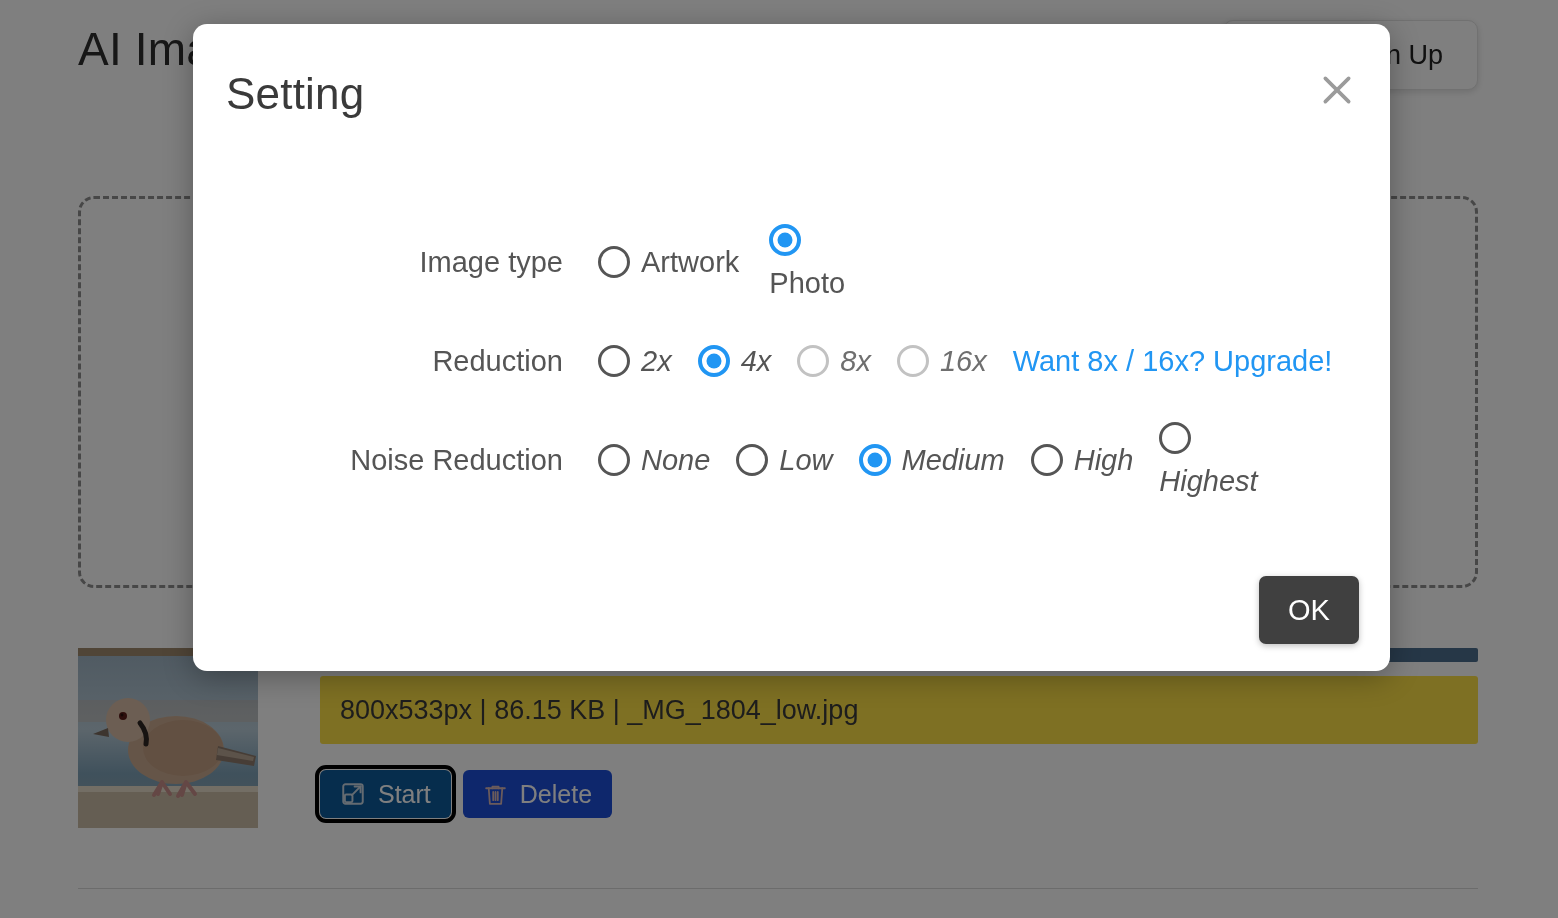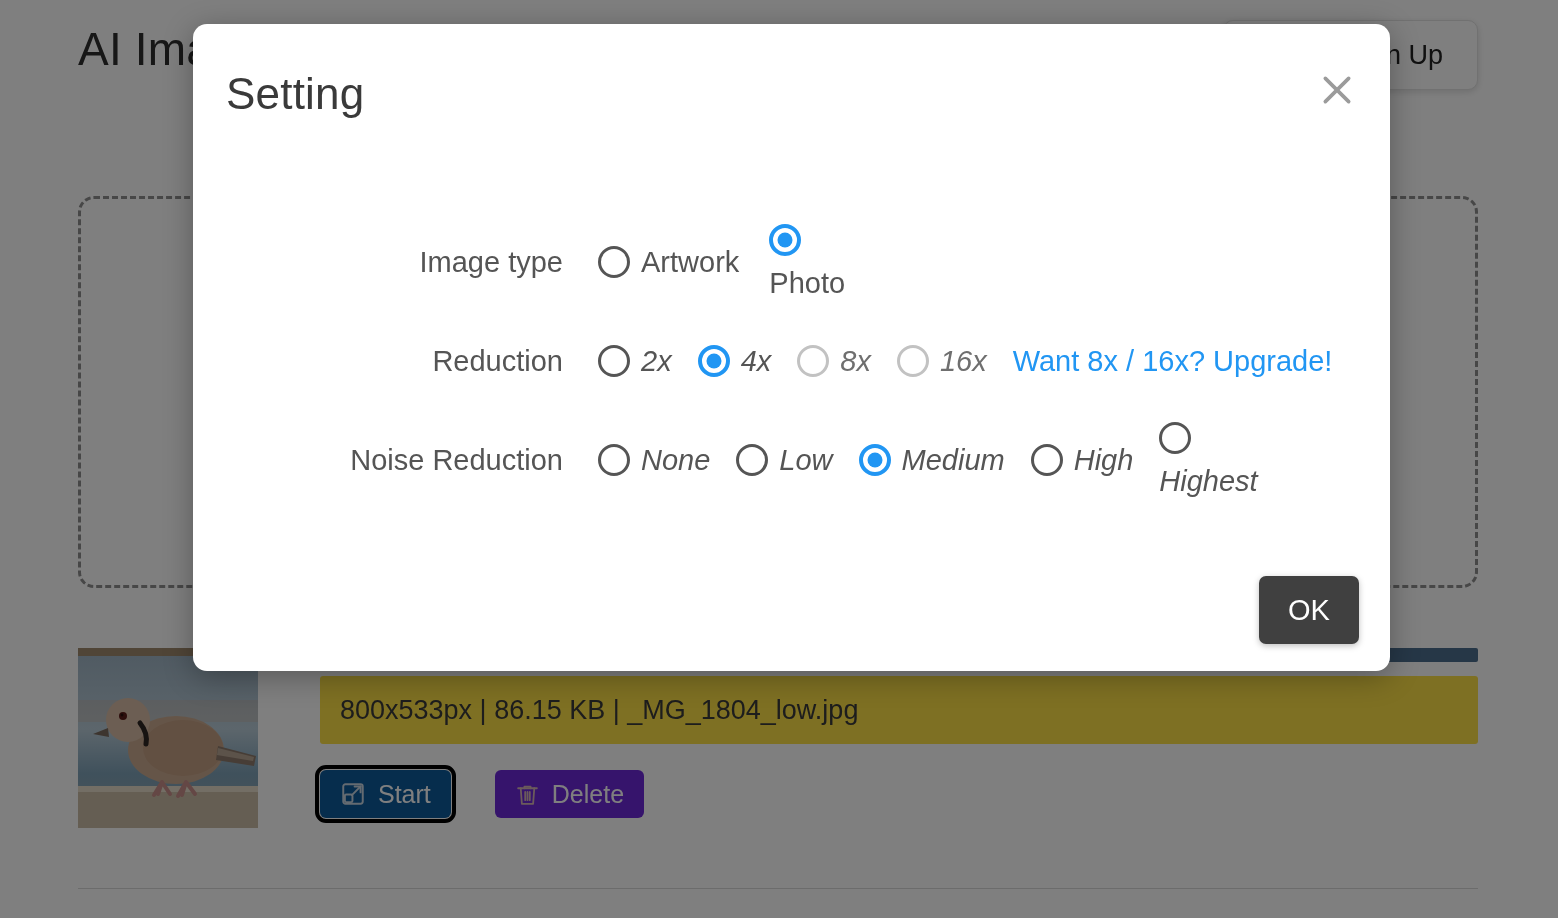--- a/index.html
+++ b/index.html
@@ -134,21 +134,21 @@
     color: #ffffff;
     border: none;
     cursor: pointer;
     font-family: "Liberation Sans", sans-serif;
   }
   .bg-btn-start {
     background: #0d5a9a;
     outline: 4px solid #000000;
     outline-offset: 1px;
   }
-  .bg-btn-delete { background: #6d28d9; margin-left: 32px; }
+  .bg-btn-delete { background: #1d4ed8; }
   .bg-btn svg { display:block; }
 
   .bg-divider {
     position: absolute;
     left: 78px;
     top: 888px;
     width: 1400px;
     height: 1px;
     background: #d8d8d8;
   }

